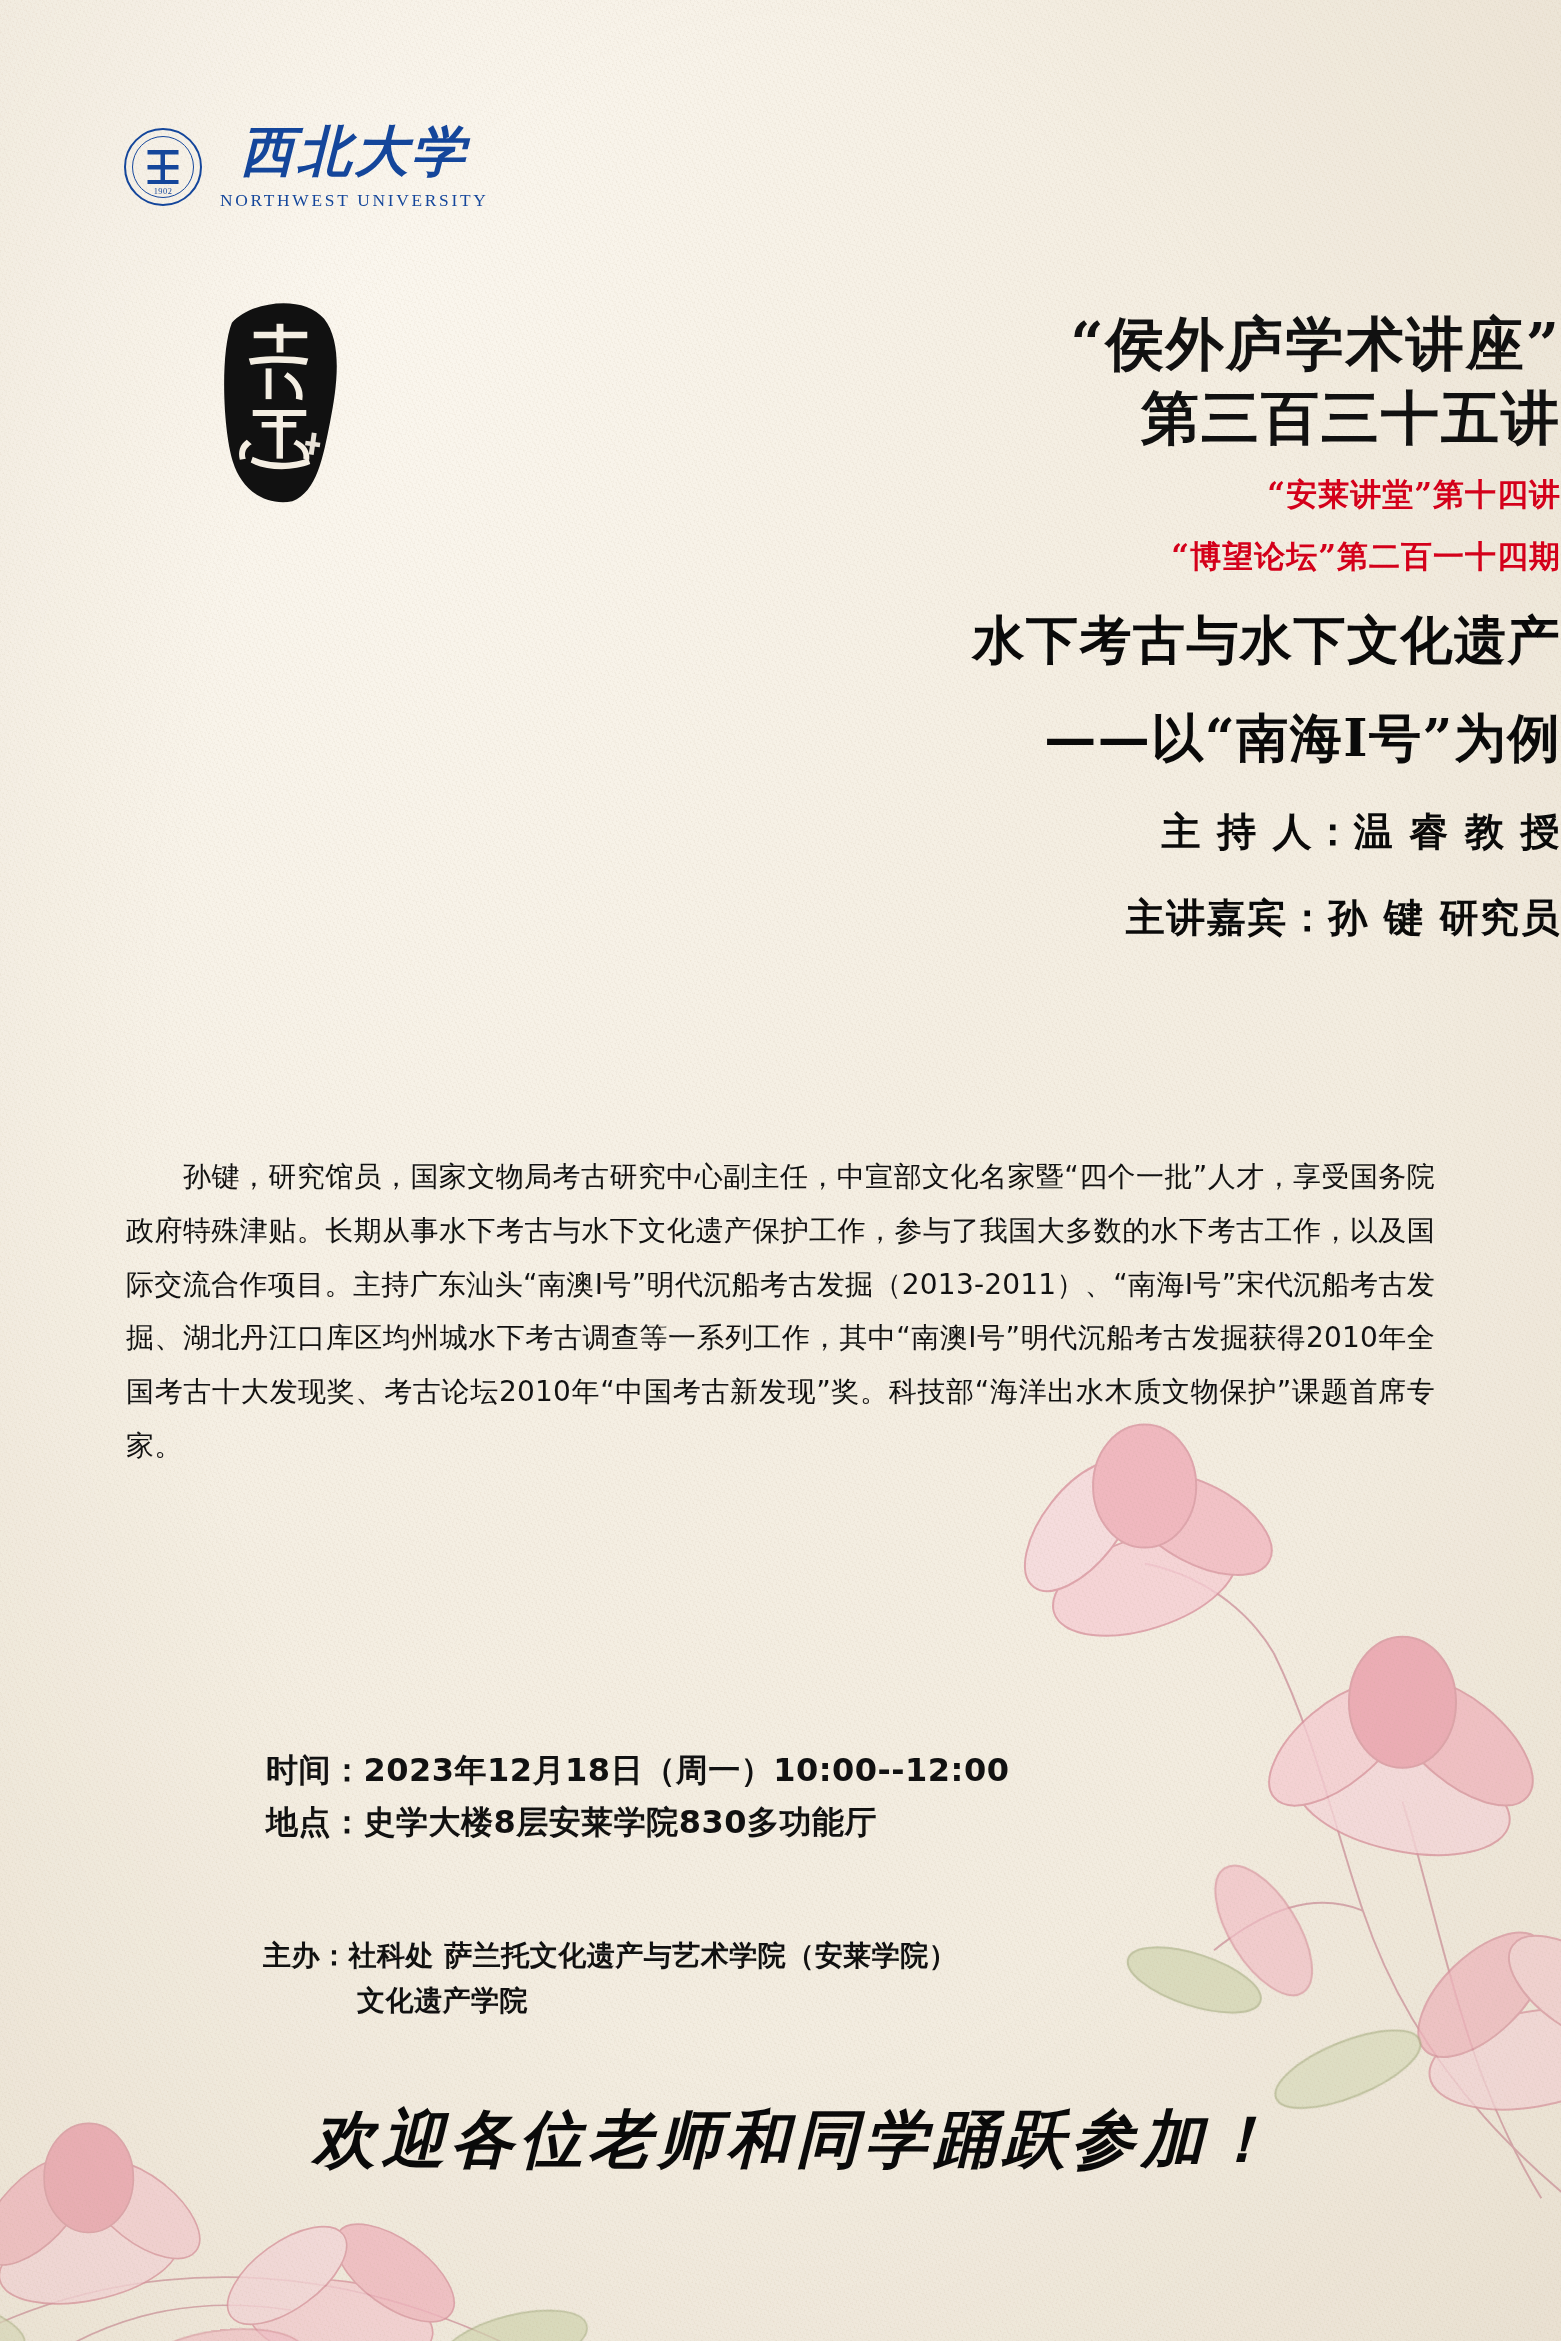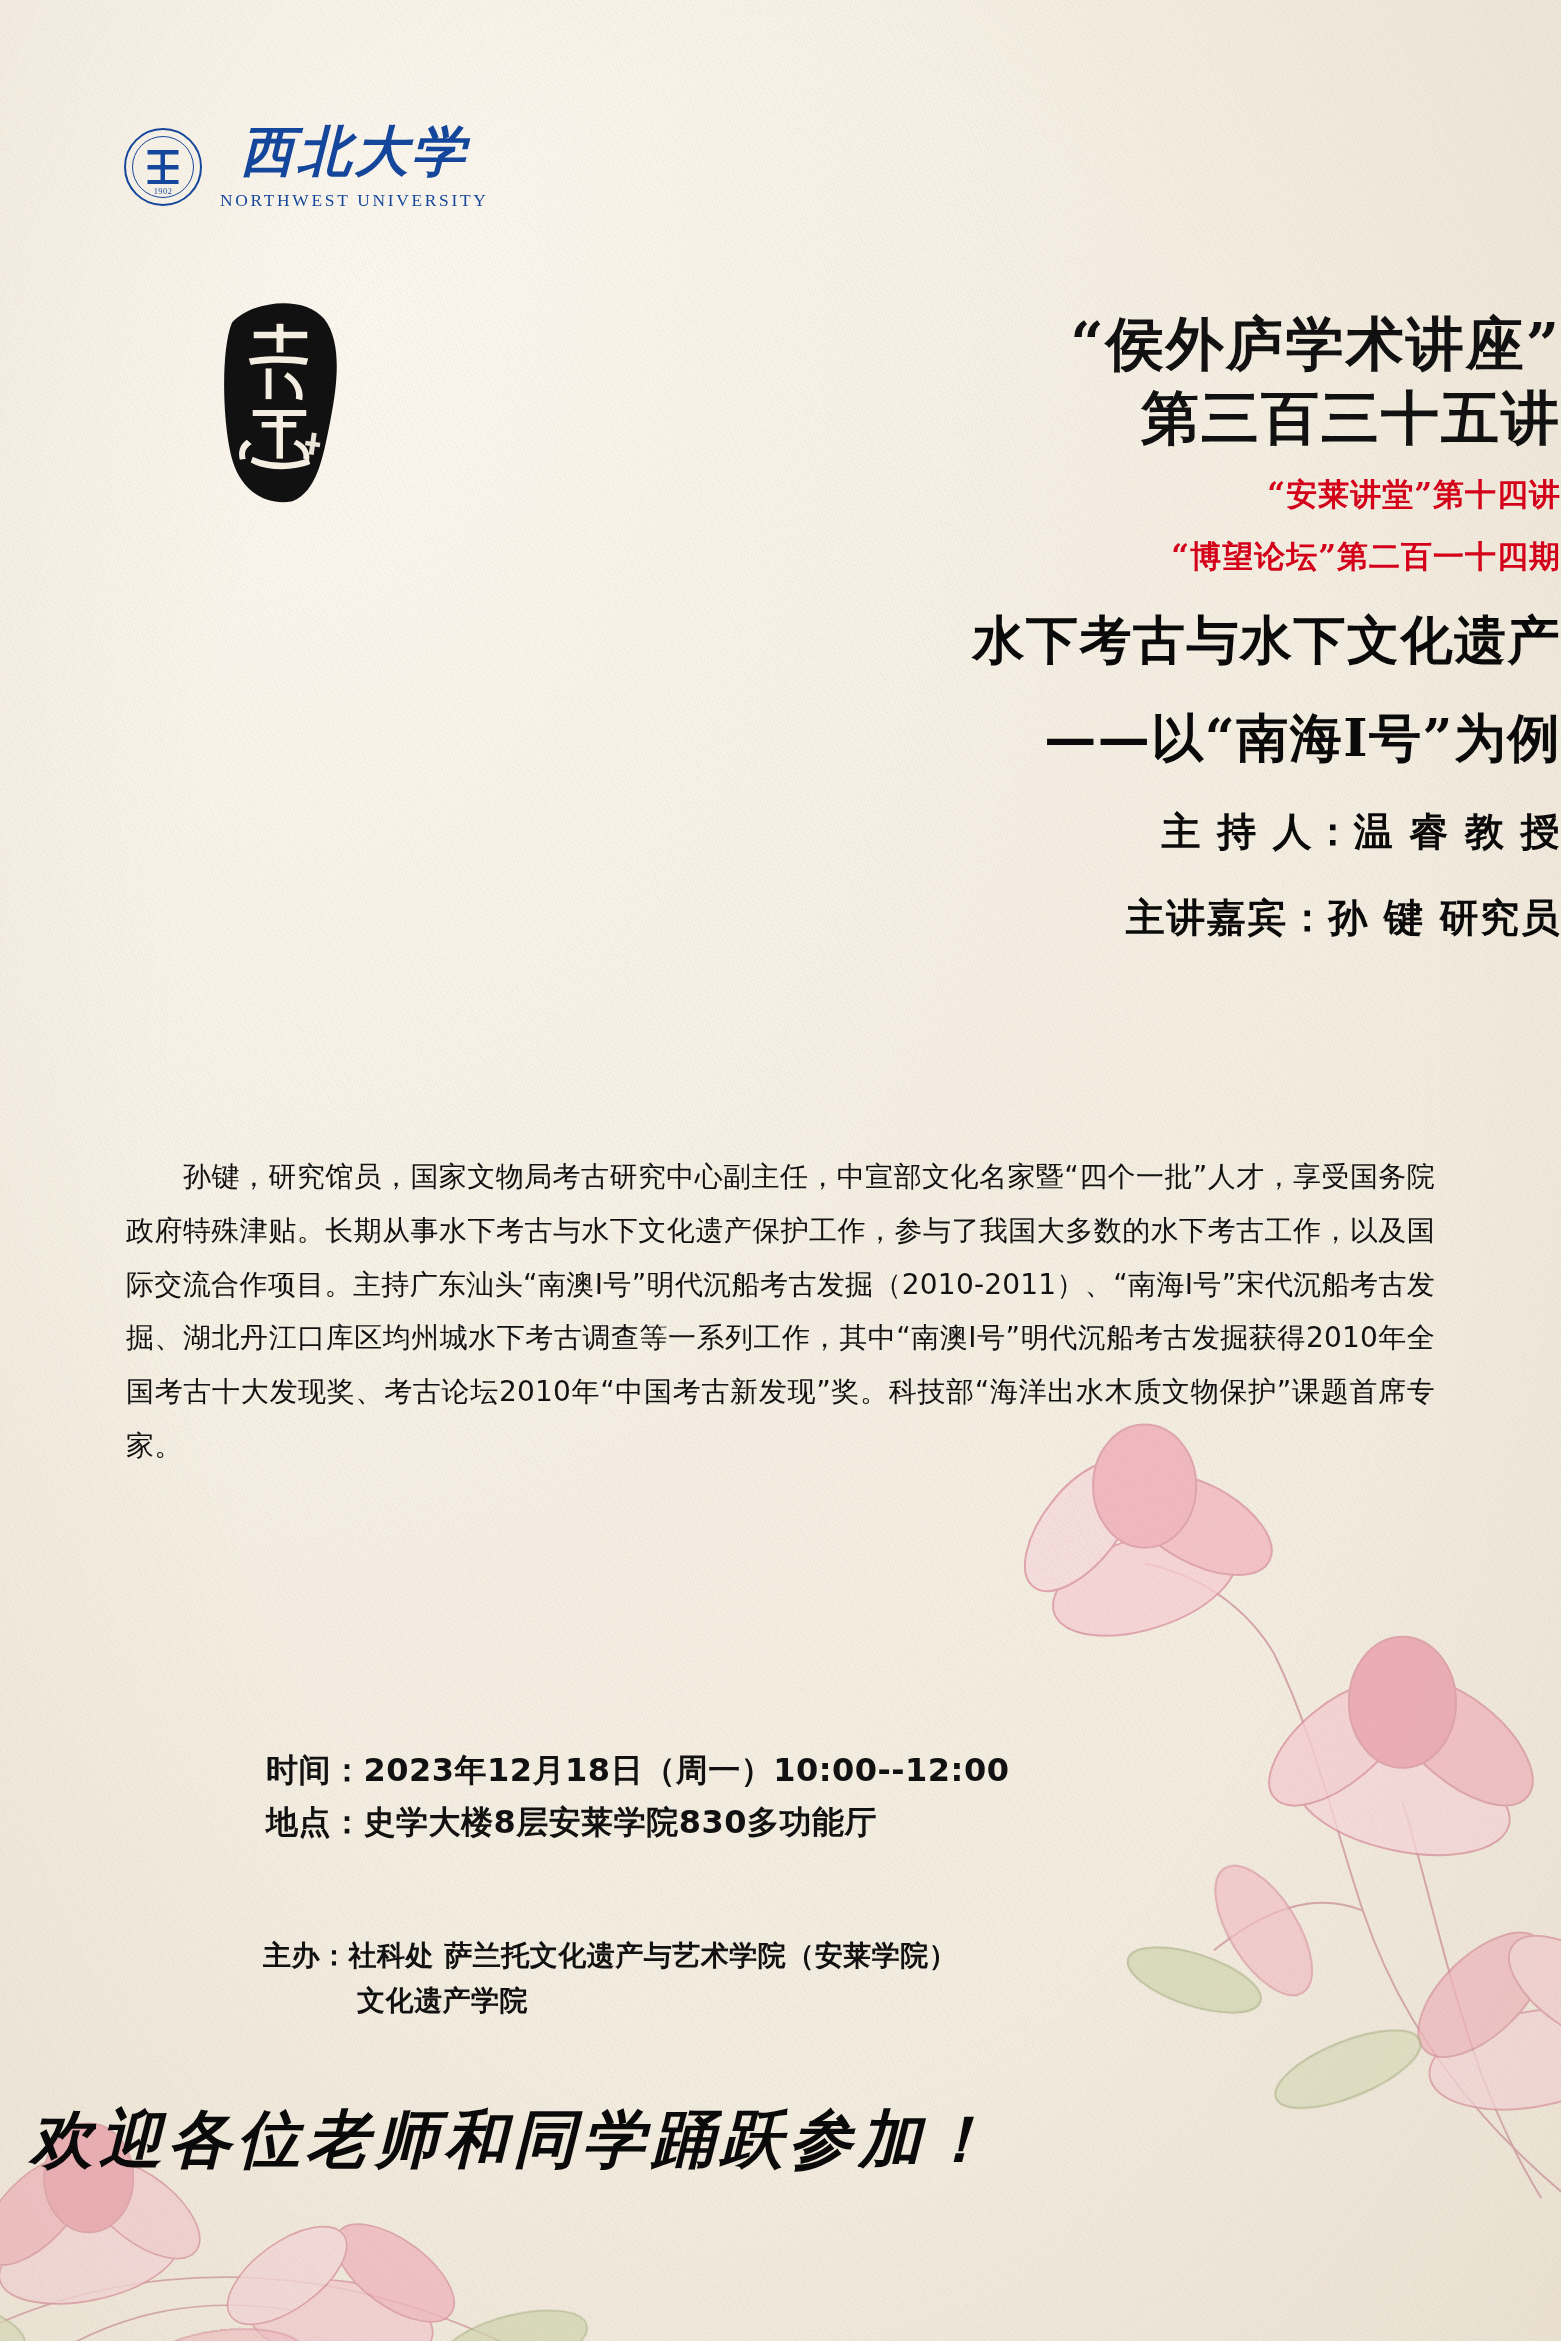--- a/index.html
+++ b/index.html
@@ -213,20 +213,21 @@
     letter-spacing: 0.5px;
   }
   .org-line.indent { padding-left: 94px; }
 
   
   .footer-call {
     position: absolute;
     left: 0;
     right: 0;
     top: 2097px;
+    text-align: center;
     font-family: "DejaVu Serif", serif;
     font-weight: bold;
     font-style: italic;
     font-size: 63px;
     color: #0a0a0a;
     letter-spacing: 6px;
     padding-left: 30px;
   }
 </style>
 </head>
@@ -333,21 +334,21 @@
     <div class="lecture-series">“侯外庐学术讲座”</div>
     <div class="lecture-series">第三百三十五讲</div>
     <div class="sub-red">“安莱讲堂”第十四讲</div>
     <div class="sub-red">“博望论坛”第二百一十四期</div>
     <div class="main-title">水下考古与水下文化遗产</div>
     <div class="main-title">——以“南海Ⅰ号”为例</div>
     <div class="speaker-lines">主 持 人：温 睿 教 授</div>
     <div class="speaker-lines">主讲嘉宾：孙 键 研究员</div>
   </div>
 
-  <div class="bio">孙键，研究馆员，国家文物局考古研究中心副主任，中宣部文化名家暨“四个一批”人才，享受国务院政府特殊津贴。长期从事水下考古与水下文化遗产保护工作，参与了我国大多数的水下考古工作，以及国际交流合作项目。主持广东汕头“南澳Ⅰ号”明代沉船考古发掘（2010-2011）、“南海Ⅰ号”宋代沉船考古发掘、湖北丹江口库区均州城水下考古调查等一系列工作，其中“南澳Ⅰ号”明代沉船考古发掘获得2010年全国考古十大发现奖、考古论坛2010年“中国考古新发现”奖。科技部“海洋出水木质文物保护”课题首席专家。</div>
+  <div class="bio">孙键，研究馆员，国家文物局考古研究中心副主任，中宣部文化名家暨“四个一批”人才，享受国务院政府特殊津贴。长期从事水下考古与水下文化遗产保护工作，参与了我国大多数的水下考古工作，以及国际交流合作项目。主持广东汕头“南澳Ⅰ号”明代沉船考古发掘（2013-2011）、“南海Ⅰ号”宋代沉船考古发掘、湖北丹江口库区均州城水下考古调查等一系列工作，其中“南澳Ⅰ号”明代沉船考古发掘获得2010年全国考古十大发现奖、考古论坛2010年“中国考古新发现”奖。科技部“海洋出水木质文物保护”课题首席专家。</div>
 
   <div class="info-block">
     <div class="info-line">时间：2023年12月18日（周一）10:00--12:00</div>
     <div class="info-line">地点：史学大楼8层安莱学院830多功能厅</div>
   </div>
 
   <div class="org-block">
     <div class="org-line">主办：社科处 萨兰托文化遗产与艺术学院（安莱学院）</div>
     <div class="org-line indent">文化遗产学院</div>
   </div>

